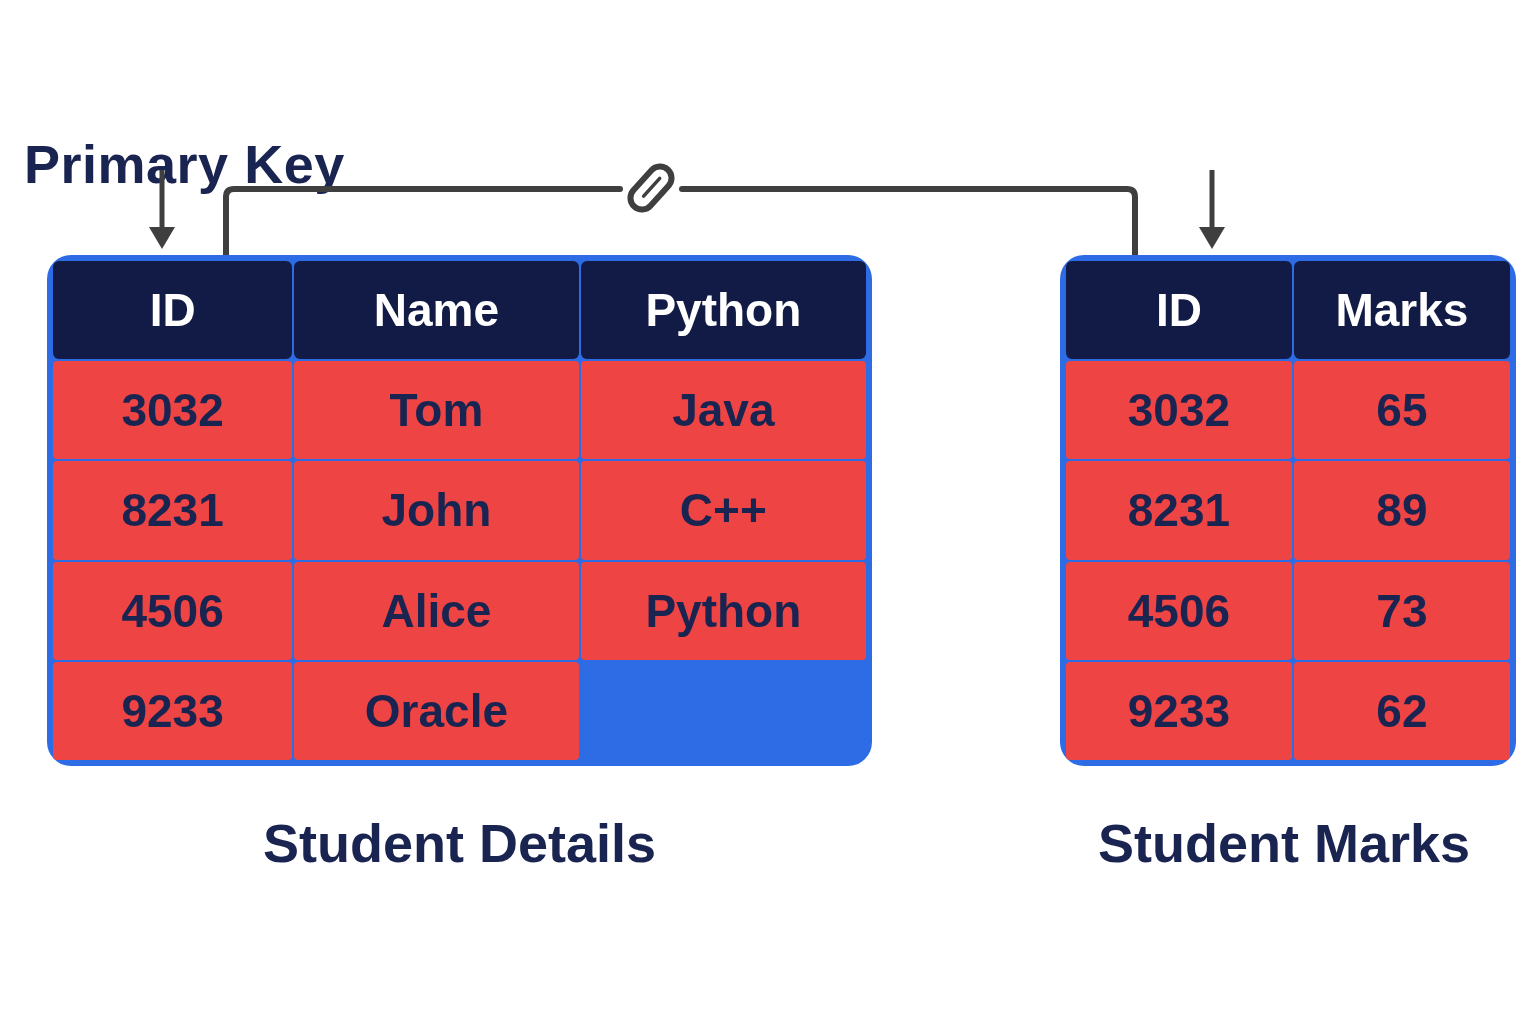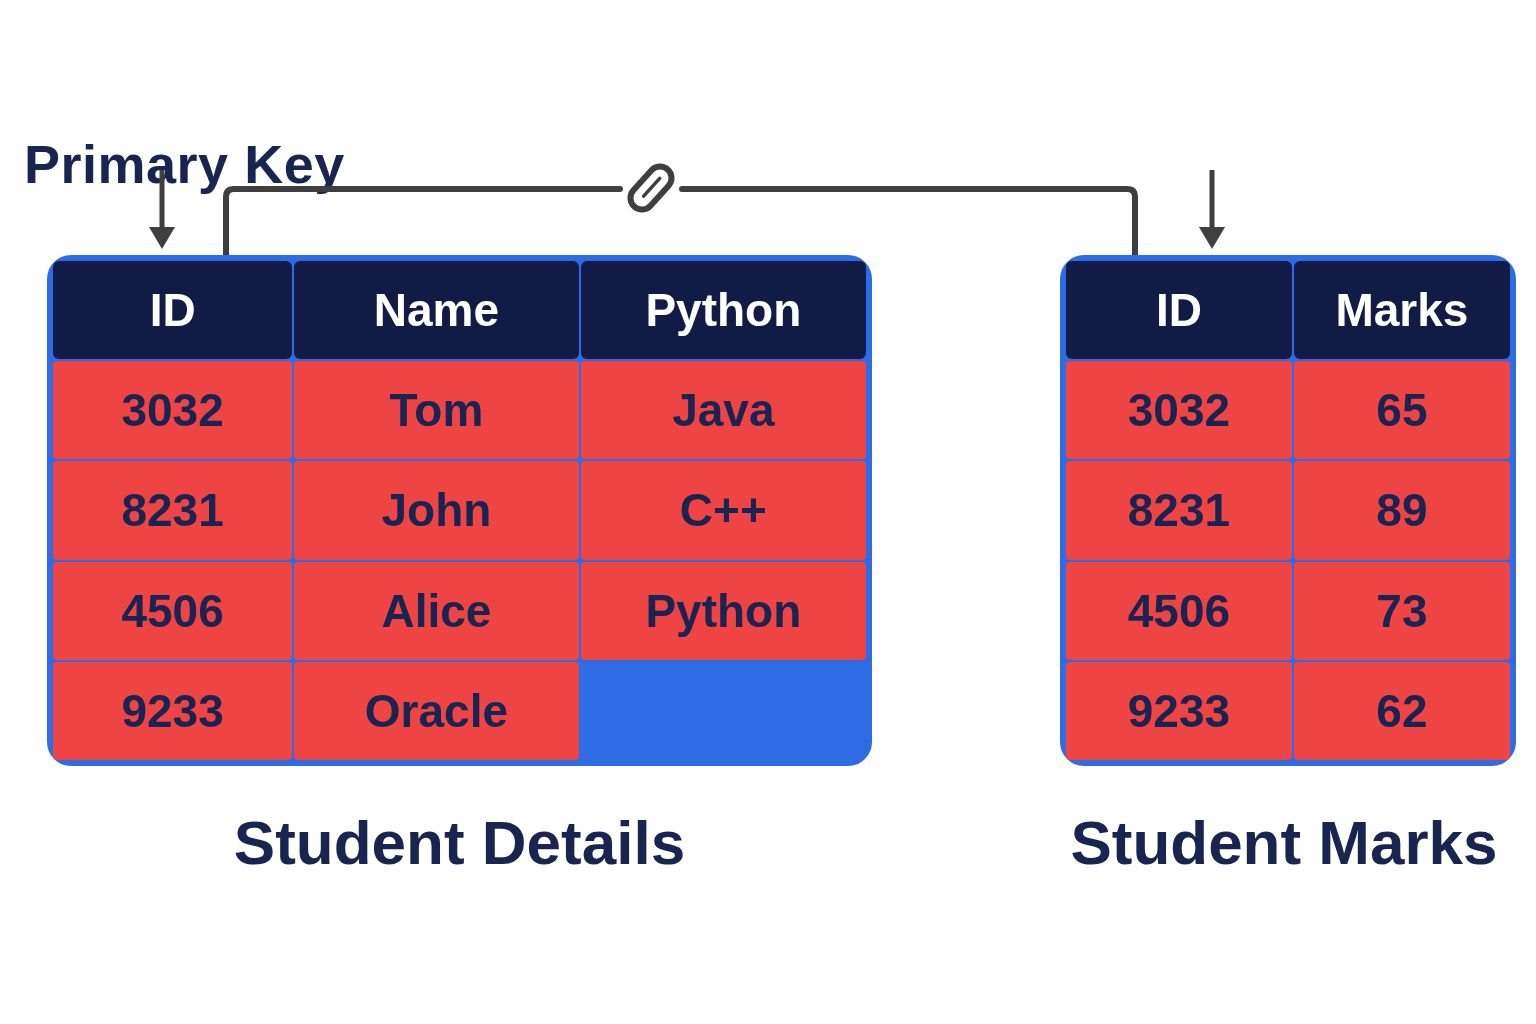--- a/index.html
+++ b/index.html
@@ -64,21 +64,21 @@
   .cell.head {
     background: var(--navy, #121b46);
     color: #ffffff;
     border-radius: 6px;
   }
 
   
   .caption {
     position: absolute;
     top: 808px;
-    font-size: 62px;
+    font-size: 54px;
     line-height: 70px;
     font-weight: 800;
     color: var(--text, #1a2450);
     text-align: center;
     white-space: nowrap;
   }
   .caption-left  { left: 47px;   width: 825px; }
   .caption-right { left: 1048px; width: 472px; }
 </style>
 </head>

